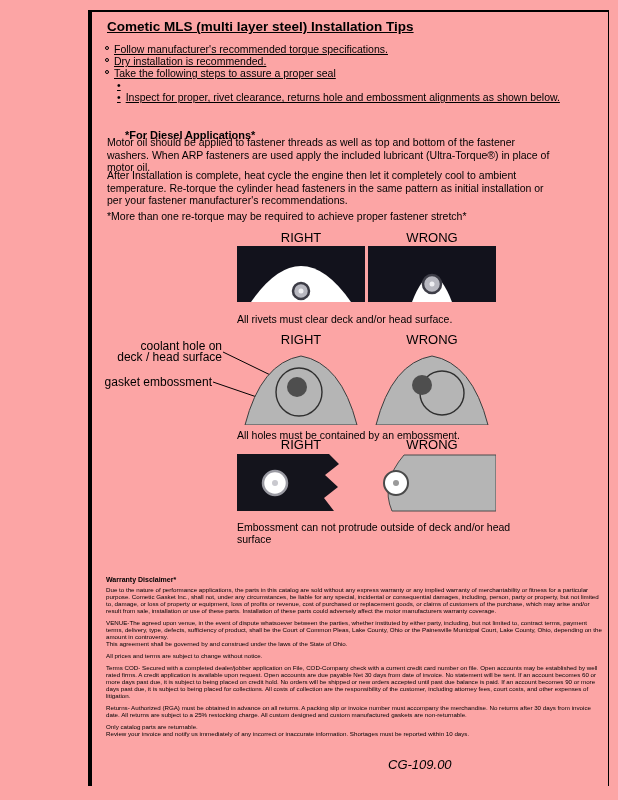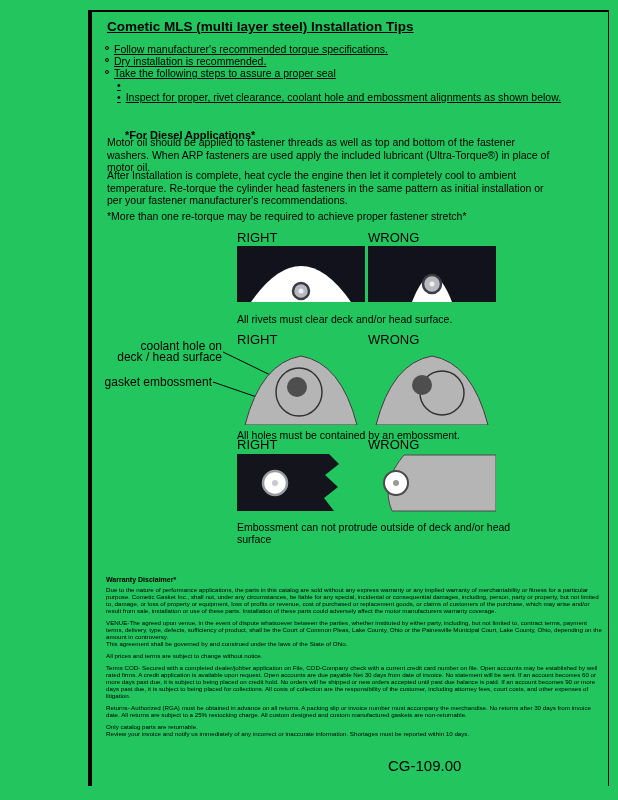--- a/index.html
+++ b/index.html
@@ -1,19 +1,19 @@
 <!DOCTYPE html>
 <html><head>
 <meta charset="utf-8">
 <style>
   * { box-sizing: border-box; }
   html, body { margin: 0; padding: 0; background: #ffffff; }
   .page {
     position: relative; width: 618px; height: 800px;
-    background: #22c55e; color: #000;
+    background: #fca5a5; color: #000;
     font-family: "Liberation Sans", sans-serif;
     overflow: hidden;
   }
   .frame {
     position: absolute; left: 88px; top: 10px; width: 521px; height: 776px;
     border-left: 4px solid #000; border-top: 2px solid #000; border-right: 1px solid #000;
   }
   .title {
     position: absolute; left: 107px; top: 19px; margin: 0;
     font-size: 13.5px; font-weight: bold; text-decoration: underline;
@@ -23,21 +23,21 @@
   .bullet { display: flex; align-items: flex-start; }
   .ring { flex: 0 0 auto; width: 4px; height: 4px; border: 1px solid #000; border-radius: 50%; margin: 3px 5px 0 1px; }
   .sub { margin-left: 13px; }
   .dot { margin-right: 5px; }
   .diesel-heading { position: absolute; left: 112px; top: 116px; margin: 13px; font-size: 11px; font-weight: bold; white-space: nowrap; }
   .para { position: absolute; left: 107px; margin: 0; font-size: 10.5px; line-height: 12.5px; width: 448px; }
   .p1 { top: 136px; }
   .p2 { top: 169px; }
   .p3 { top: 210px; }
 
-  .dg-header { position: absolute; width: 128px; text-align: left; font-size: 13px; }
+  .dg-header { position: absolute; width: 128px; text-align: center; font-size: 13px; }
   .dg-img { position: absolute; width: 128px; }
   .dg-img svg { display: block; }
   .caption { position: absolute; left: 237px; font-size: 10.5px; line-height: 12px; }
   .col-a { left: 237px; }
   .col-b { left: 368px; }
   .hdr-1 { top: 230px; } .hdr-2 { top: 332px; } .hdr-3 { top: 437px; }
   .img-1 { top: 246px; height: 56px; }
   .img-2 { top: 347px; height: 78px; }
   .img-3 { top: 451px; height: 66px; }
   .cap-1 { top: 313px; }
@@ -46,21 +46,21 @@
 
   .label { position: absolute; font-size: 12px; line-height: 11px; text-align: right; }
   .lbl-coolant { left: 110px; top: 341px; width: 112px; }
   .lbl-emboss  { left: 100px; top: 377px; width: 112px; text-align: right; }
   .leader-lines { position: absolute; left: 205px; top: 344px; }
 
   .warranty { position: absolute; left: 106px; top: 576px; width: 498px; font-size: 6.2px; line-height: 7px; }
   .warranty h3 { margin: 0 0 3px; font-size: 7px; }
   .warranty p { margin: 0 0 5px; }
   .warranty p.tight { margin-bottom: 0; }
-  .footer { position: absolute; left: 388px; top: 757px; font-size: 15px; }
+  .footer { position: absolute; left: 388px; top: 757px; font-size: 13px; font-style: italic; }
 </style>
 </head>
 <body>
 
 <div class="page">
   <div class="frame"></div>
 
   <h1 class="title">Cometic MLS (multi layer steel) Installation Tips</h1>
 
   <div class="tips">
@@ -74,21 +74,21 @@
     </div>
     <div class="bullet">
       <span class="ring"></span>
       <span>Take the following steps to assure a proper seal</span>
     </div>
     <div class="bullet sub">
       <span class="dot">•</span>
     </div>
     <div class="bullet sub">
       <span class="dot">•</span>
-      <span>Inspect for proper, rivet clearance, coolant hole and embossment alignments as shown below.</span>
+      <span>Inspect for proper, rivet clearance, returns hole and embossment alignments as shown below.</span>
     </div>
   </div>
 
   <h2 class="diesel-heading">*For Diesel Applications*</h2>
   <p class="para p2">After Installation is complete, heat cycle the engine then let it completely cool to ambient temperature. Re-torque the cylinder head fasteners in the same pattern as initial installation or per your fastener manufacturer's recommendations.</p>
   <p class="para p1">Motor oil should be applied to fastener threads as well as top and bottom of the fastener washers. When ARP fasteners are used apply the included lubricant (Ultra-Torque®) in place of motor oil.</p>
   <p class="para p3">*More than one re-torque may be required to achieve proper fastener stretch*</p>
 
   <div class="dg-header col-a hdr-1">RIGHT</div>
   <div class="dg-header col-b hdr-1">WRONG</div>

